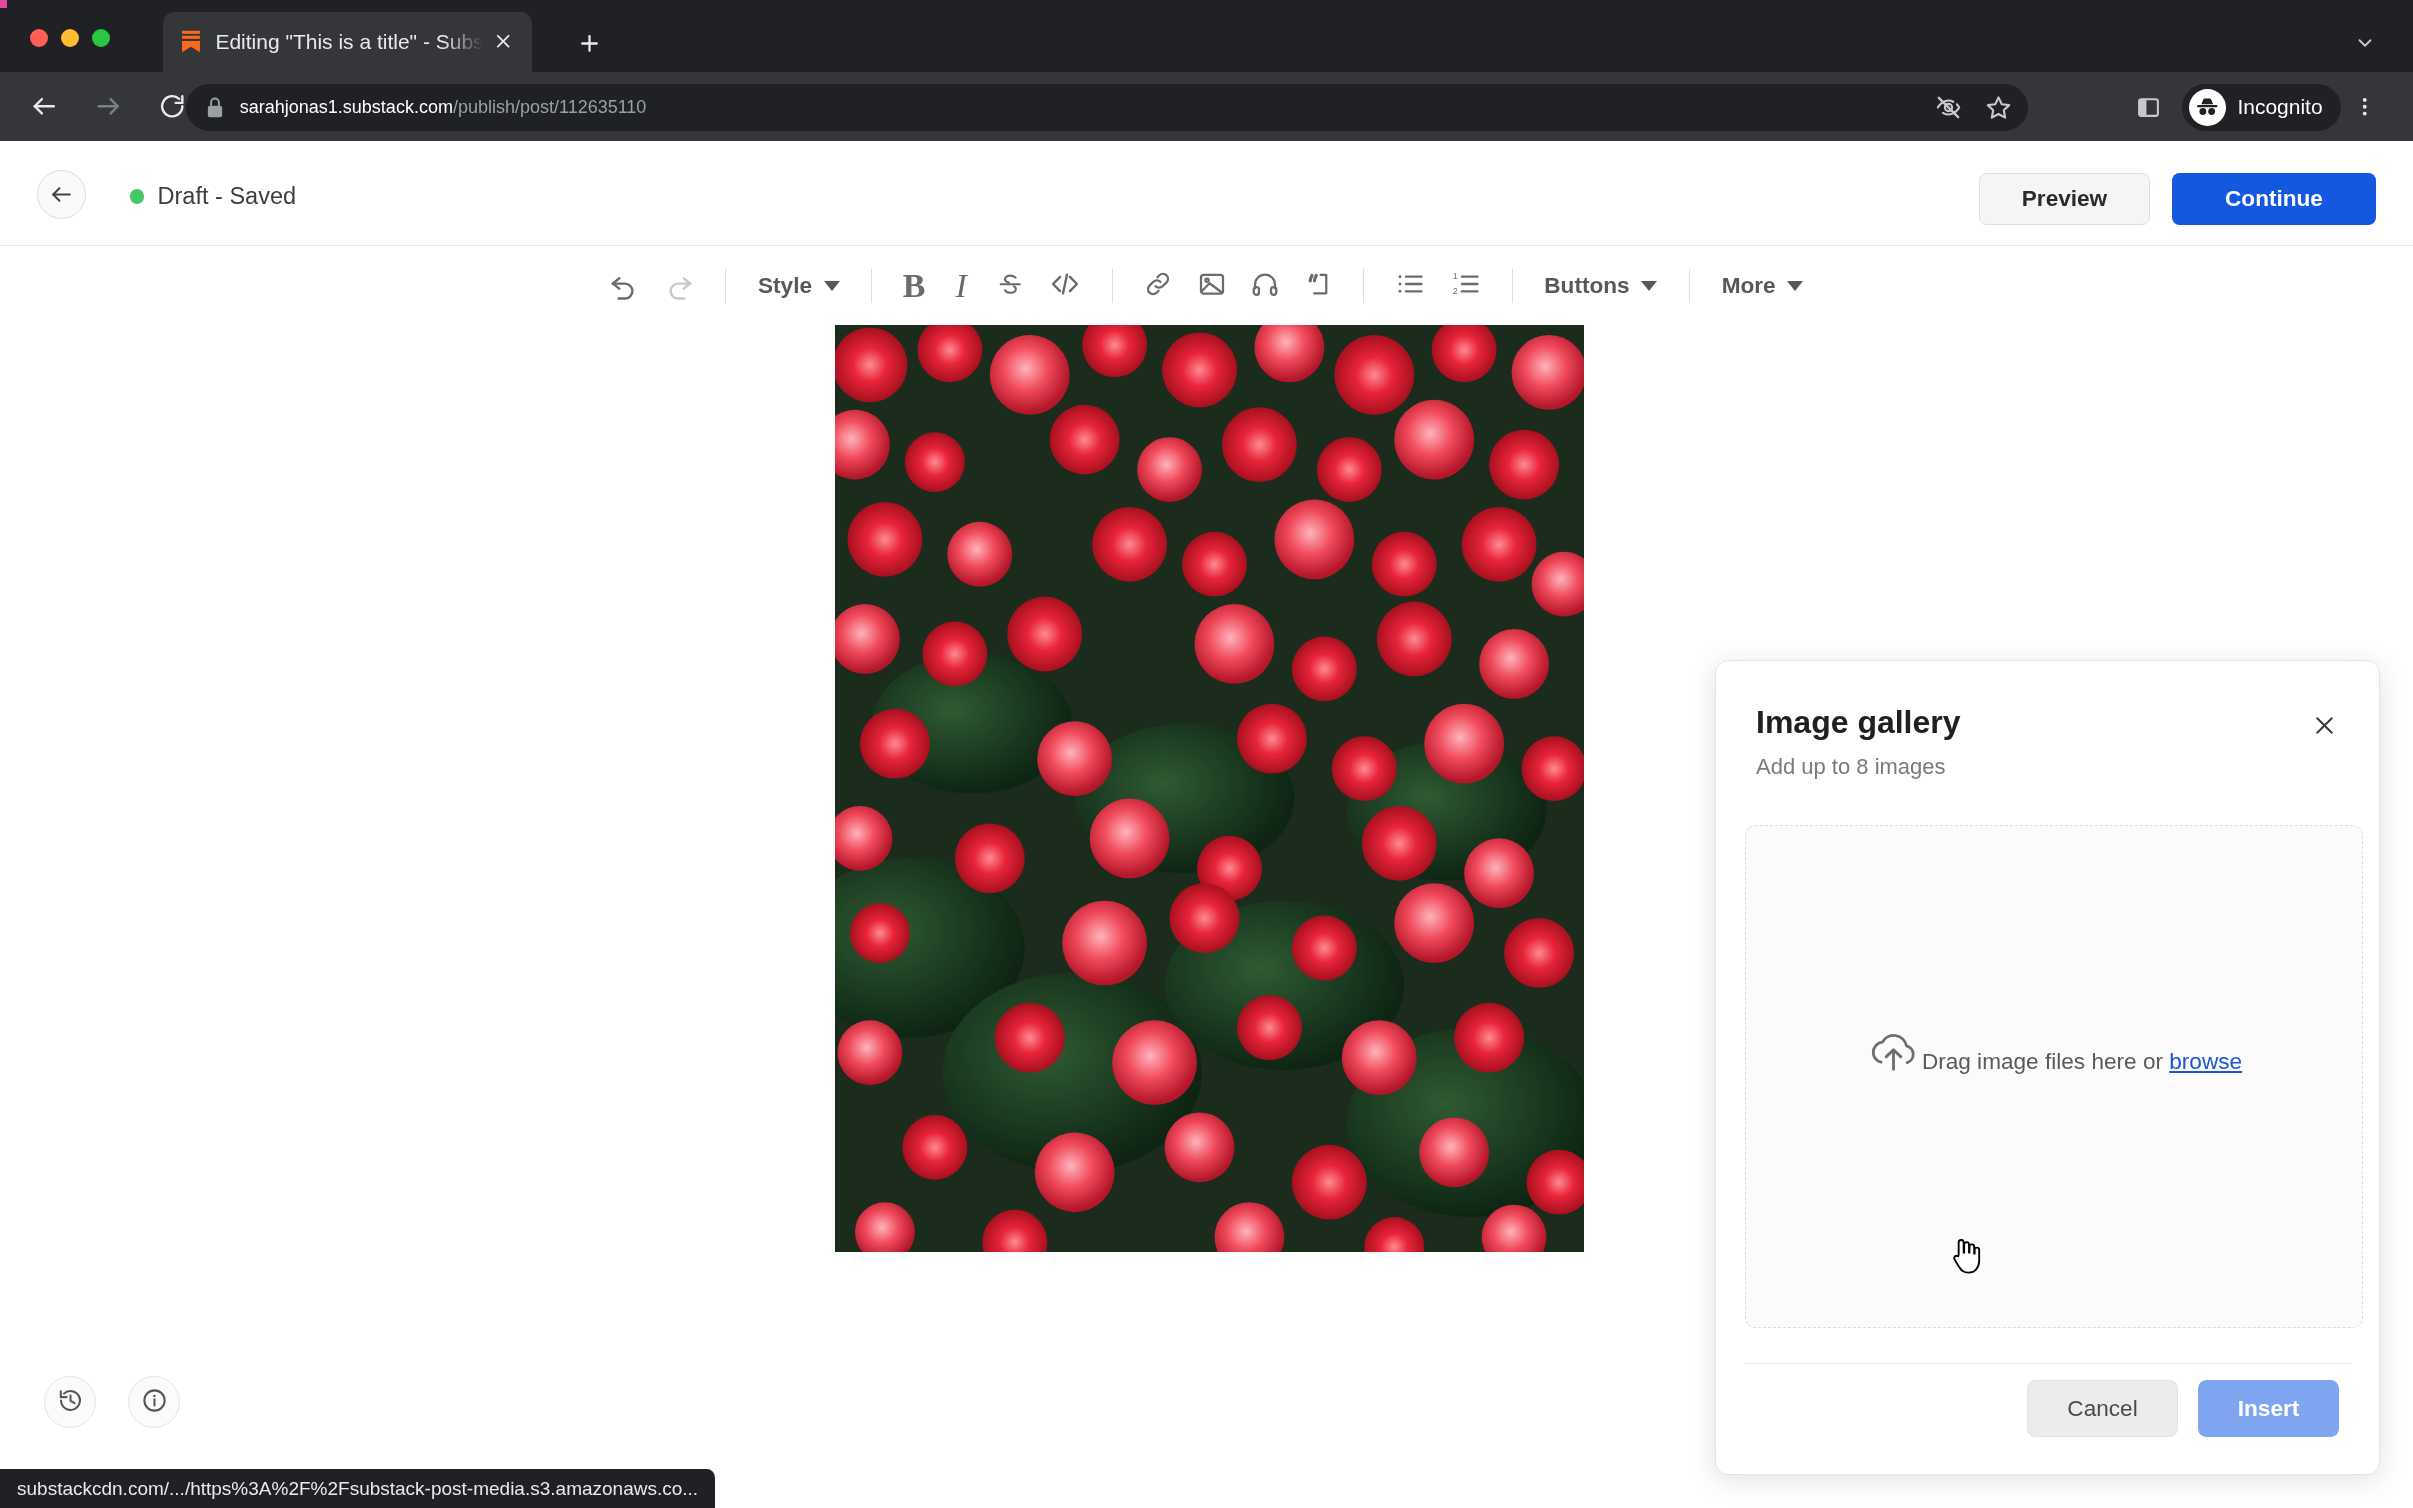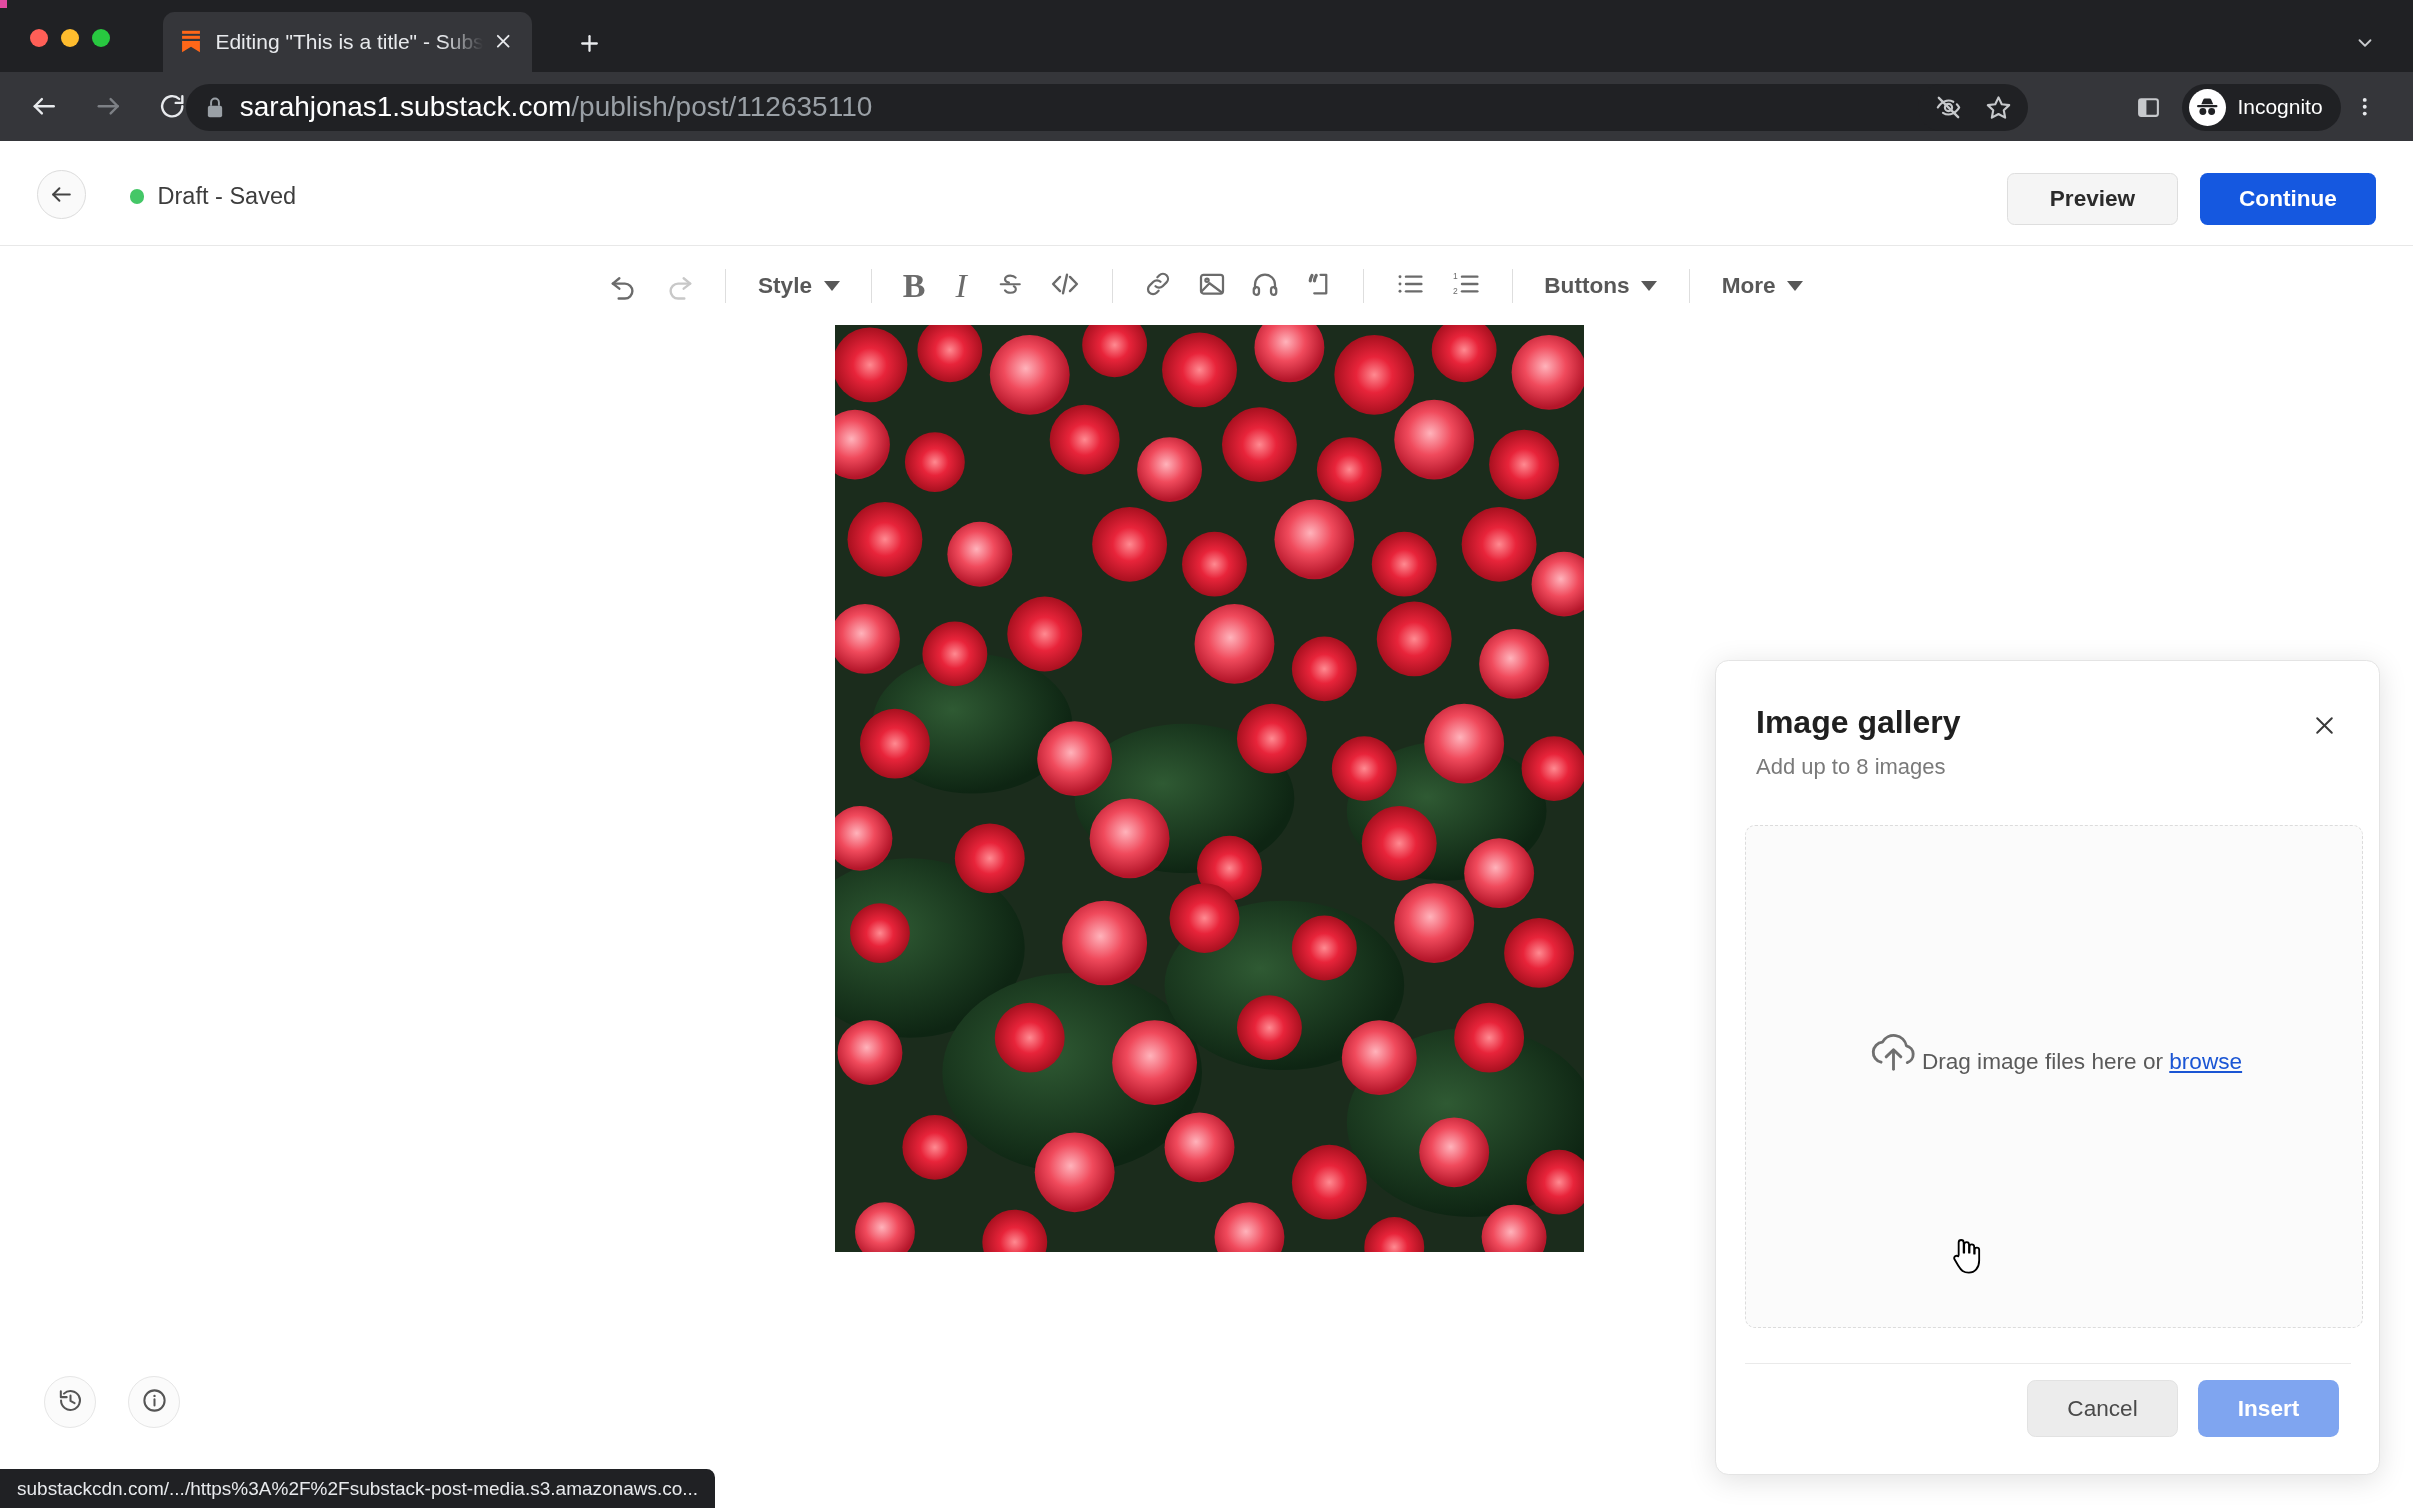--- a/index.html
+++ b/index.html
@@ -90,21 +90,21 @@
 
   .omnibox {
     position: absolute; left: 186px; top: 11.7px;
     width: 1810px; height: 47px;
     background: #202124;
     border-radius: 23.5px;
     display: flex; align-items: center;
     padding: 0 18.4px;
   }
   .lock-icon { width: 22px; height: 25px; margin-right: 13.4px; flex:0 0 22px; }
-  .url-text { font-size: 28px; color: #9aa0a6; white-space: nowrap; }
+  .url-text { font-size: 18px; color: #9aa0a6; white-space: nowrap; }
   .url-text .host { color: #ffffff; }
 
   .omni-right {
     position: absolute; right: 25px; top: 11.7px;
     display: flex; align-items: center; gap: 0px;
   }
   .omni-icon-btn {
     width: 50px; height: 47px;
     display: flex; align-items: center; justify-content: center;
     color: #c7c9cc;
@@ -158,21 +158,21 @@
     display: flex; align-items: center; gap: 22px;
   }
   .btn-preview {
     width: 171px; height: 52px;
     background: #f5f5f5; border: 0.8px solid #dedede;
     border-radius: 7.5px;
     font-size: 22.6px; font-weight: bold; color: #2b2b2b;
     display: flex; align-items: center; justify-content: center;
   }
   .btn-continue {
-    width: 176px; height: 52px;
+    width: 204px; height: 52px;
     background: #1558e0; border: none;
     border-radius: 7.5px;
     font-size: 22.6px; font-weight: bold; color: #ffffff;
     display: flex; align-items: center; justify-content: center;
   }
 
   
   .editor-toolbar {
     position: absolute; top: 246px; left: 0;
     width: 2413px; height: 80px;

